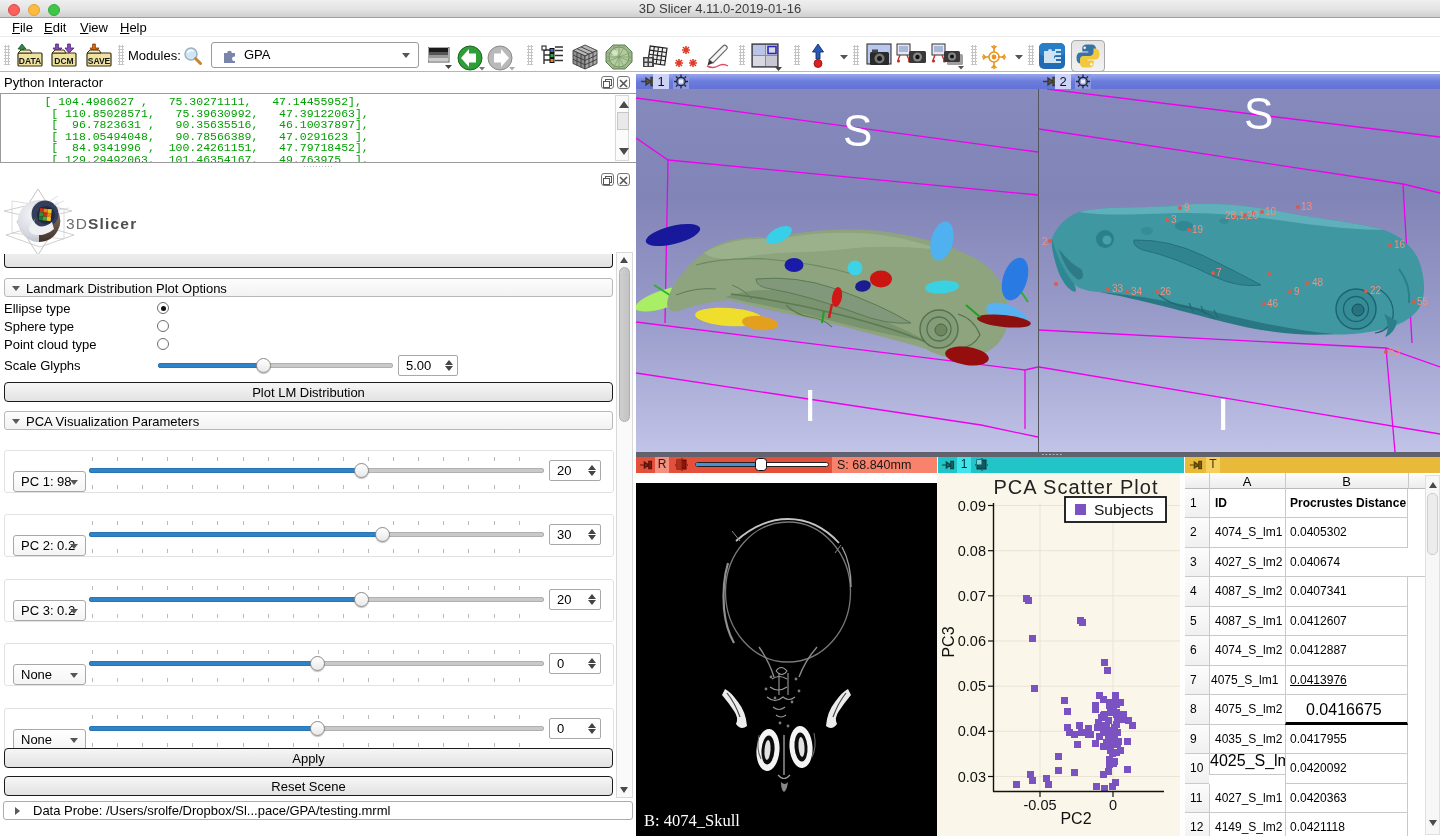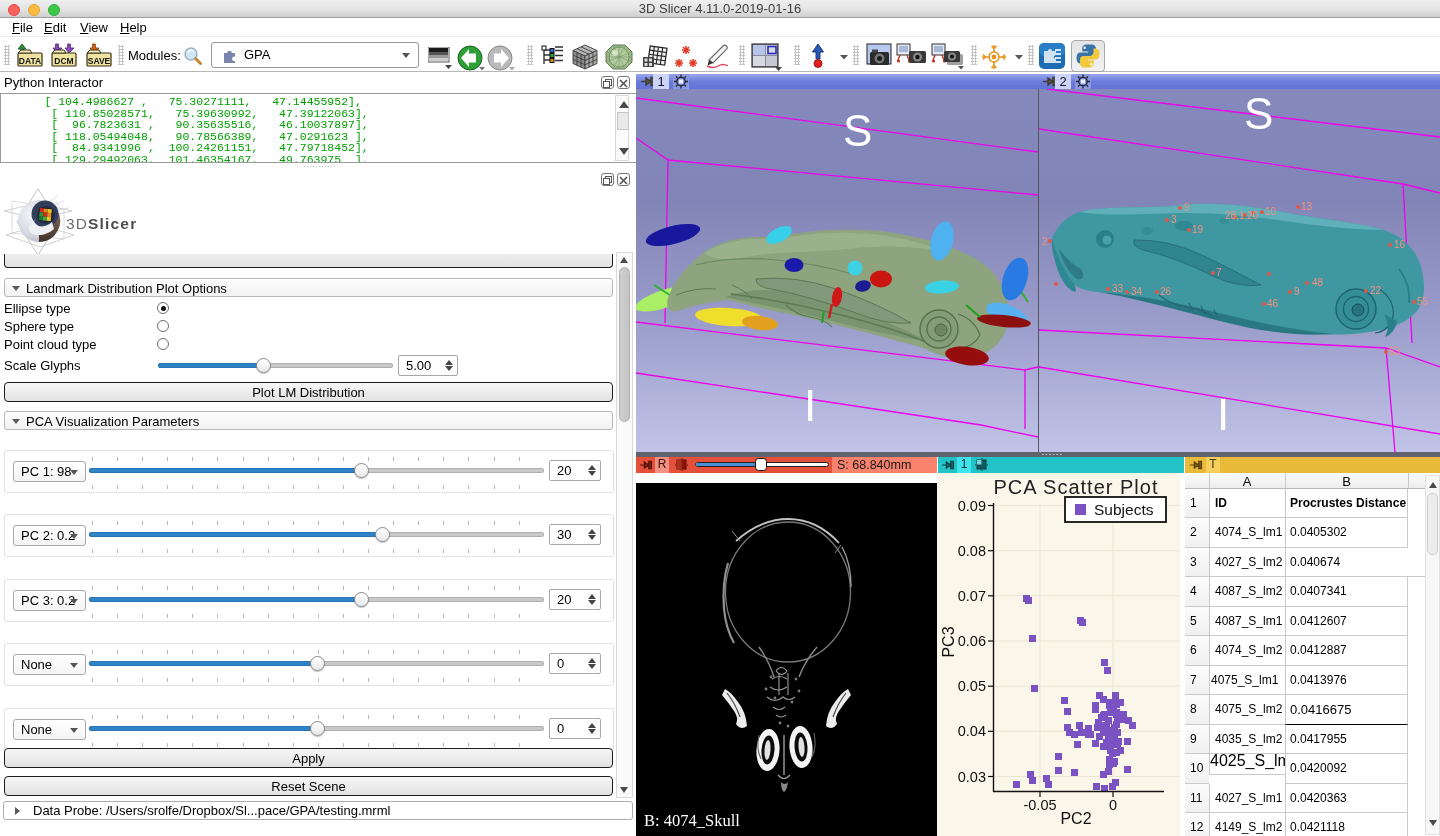--- a/index.html
+++ b/index.html
@@ -25,21 +25,21 @@
 #leftpanel { left:0; top:72px; width:636px; height:764px; background:#fff; }
 .ghead { position:absolute; left:4px; width:609px; height:19px; border:1px solid #b8b8b8; border-radius:3px;
   background:linear-gradient(180deg,#fdfdfd,#f2f2f3); font-size:13px; line-height:17px; }
 .ghead .tri { position:absolute; left:7px; top:7px; width:0; height:0;
   border-left:4px solid transparent; border-right:4px solid transparent; border-top:5px solid #5a5a5a; }
 .ghead .txt { position:absolute; left:21px; top:1px; }
 .pbtn { position:absolute; left:4px; width:609px; height:20px; border:1px solid #1c1c1c; border-radius:4px;
   background:linear-gradient(180deg,#f6f6f6 0%,#ececec 50%,#e2e2e2 100%);
   font-size:13px; text-align:center; line-height:19px; }
 .combo { position:absolute; width:73px; height:21px; border:1px solid #a8a8a8; border-radius:3px;
-  background:linear-gradient(180deg,#fff,#f4f4f4); font-size:13px; line-height:19px; padding-left:7px; padding-right:18px; overflow:hidden; white-space:nowrap; }
+  background:linear-gradient(180deg,#fff,#f4f4f4); font-size:13px; line-height:19px; padding-left:7px; padding-right:18px; overflow:hidden; white-space:nowrap;margin-top:10px; }
 .combo:after { content:""; position:absolute; right:7px; top:8px; width:0; height:0;
   border-left:4px solid transparent; border-right:4px solid transparent; border-top:5px solid #555; }
 .spin { position:absolute; width:52px; height:21px; border:1px solid #a8a8a8; border-radius:2px;
   background:#fff; font-size:13px; line-height:19px; padding-left:7px; }
 .spin .ar { position:absolute; right:4px; width:0; height:0; border-left:4px solid transparent; border-right:4px solid transparent; }
 .spin .up { top:4px; border-bottom:5px solid #444; }
 .spin .dn { bottom:4px; border-top:5px solid #444; }
 .track { position:absolute; height:5px; border-radius:2px; background:#c9c9c9; border:1px solid #b0b0b0; }
 .tfill { position:absolute; height:5px; border-radius:2px 0 0 2px; background:#2f83c7; border:1px solid #2a76b5; }
 .knob { position:absolute; width:15px; height:15px; border-radius:50%; background:linear-gradient(180deg,#ffffff,#e8e8e8);
@@ -859,24 +859,24 @@
   <div style="position:absolute;left:24px;top:104.5px;width:76px;height:29.5px;border-bottom:1px solid #c9c9c9;border-left:1px solid #c9c9c9;font-size:12px;line-height:29px;padding-left:5px;white-space:nowrap;overflow:hidden;">4087_S_lm2</div>
   <div style="position:absolute;left:100px;top:104.5px;width:123px;height:29.5px;border-bottom:1px solid #c9c9c9;border-left:1px solid #c9c9c9;border-right:1px solid #c9c9c9;font-size:12px;line-height:29px;padding-left:4px;white-space:nowrap;overflow:hidden;">0.0407341</div>
   <div style="position:absolute;left:0;top:134.0px;width:24px;height:29.5px;border-bottom:1px solid #c9c9c9;background:linear-gradient(180deg,#fcfcfc,#f0f0f0);font-size:12px;line-height:29px;padding-left:5px;">5</div>
   <div style="position:absolute;left:24px;top:134.0px;width:76px;height:29.5px;border-bottom:1px solid #c9c9c9;border-left:1px solid #c9c9c9;font-size:12px;line-height:29px;padding-left:5px;white-space:nowrap;overflow:hidden;">4087_S_lm1</div>
   <div style="position:absolute;left:100px;top:134.0px;width:123px;height:29.5px;border-bottom:1px solid #c9c9c9;border-left:1px solid #c9c9c9;border-right:1px solid #c9c9c9;font-size:12px;line-height:29px;padding-left:4px;white-space:nowrap;overflow:hidden;">0.0412607</div>
   <div style="position:absolute;left:0;top:163.5px;width:24px;height:29.5px;border-bottom:1px solid #c9c9c9;background:linear-gradient(180deg,#fcfcfc,#f0f0f0);font-size:12px;line-height:29px;padding-left:5px;">6</div>
   <div style="position:absolute;left:24px;top:163.5px;width:76px;height:29.5px;border-bottom:1px solid #c9c9c9;border-left:1px solid #c9c9c9;font-size:12px;line-height:29px;padding-left:5px;white-space:nowrap;overflow:hidden;">4074_S_lm2</div>
   <div style="position:absolute;left:100px;top:163.5px;width:123px;height:29.5px;border-bottom:1px solid #c9c9c9;border-left:1px solid #c9c9c9;border-right:1px solid #c9c9c9;font-size:12px;line-height:29px;padding-left:4px;white-space:nowrap;overflow:hidden;">0.0412887</div>
   <div style="position:absolute;left:0;top:193.0px;width:24px;height:29.5px;border-bottom:1px solid #c9c9c9;background:linear-gradient(180deg,#fcfcfc,#f0f0f0);font-size:12px;line-height:29px;padding-left:5px;">7</div>
   <div style="position:absolute;left:24px;top:193.0px;width:76px;height:29.5px;border-bottom:1px solid #c9c9c9;border-left:1px solid #c9c9c9;font-size:12px;line-height:29px;padding-left:1px;white-space:nowrap;overflow:hidden;">4075_S_lm1</div>
-  <div style="position:absolute;left:100px;top:193.0px;width:123px;height:29.5px;border-bottom:1px solid #c9c9c9;border-left:1px solid #c9c9c9;border-right:1px solid #c9c9c9;font-size:12px;line-height:29px;padding-left:4px;white-space:nowrap;overflow:hidden;">0.0413976</div>
+  <div style="position:absolute;left:100px;top:193.0px;width:123px;height:29.5px;border-bottom:1px solid #c9c9c9;border-left:1px solid #c9c9c9;border-right:1px solid #c9c9c9;font-size:12px;line-height:29px;padding-left:4px;white-space:nowrap;overflow:hidden;text-decoration:underline;">0.0413976</div>
   <div style="position:absolute;left:0;top:222.5px;width:24px;height:29.5px;border-bottom:1px solid #c9c9c9;background:linear-gradient(180deg,#fcfcfc,#f0f0f0);font-size:12px;line-height:29px;padding-left:5px;">8</div>
   <div style="position:absolute;left:24px;top:222.5px;width:76px;height:29.5px;border-bottom:1px solid #c9c9c9;border-left:1px solid #c9c9c9;font-size:12px;line-height:29px;padding-left:5px;white-space:nowrap;overflow:hidden;">4075_S_lm2</div>
-  <div style="position:absolute;left:100px;top:222.5px;width:123px;height:29.5px;border-bottom:1px solid #000000;border-left:1px solid #c9c9c9;border-right:1px solid #c9c9c9;font-size:13px;line-height:29px;padding-left:4px;white-space:nowrap;overflow:hidden;">0.0416675</div>
+  <div style="position:absolute;left:100px;top:222.5px;width:123px;height:29.5px;border-bottom:3px solid #000000;border-left:1px solid #c9c9c9;border-right:1px solid #c9c9c9;font-size:16px;line-height:29px;padding-left:20px;white-space:nowrap;overflow:hidden;">0.0416675</div>
   <div style="position:absolute;left:0;top:252.0px;width:24px;height:29.5px;border-bottom:1px solid #c9c9c9;background:linear-gradient(180deg,#fcfcfc,#f0f0f0);font-size:12px;line-height:29px;padding-left:5px;">9</div>
   <div style="position:absolute;left:24px;top:252.0px;width:76px;height:29.5px;border-bottom:1px solid #c9c9c9;border-left:1px solid #c9c9c9;font-size:12px;line-height:29px;padding-left:5px;white-space:nowrap;overflow:hidden;">4035_S_lm2</div>
   <div style="position:absolute;left:100px;top:252.0px;width:123px;height:29.5px;border-bottom:1px solid #c9c9c9;border-left:1px solid #c9c9c9;border-right:1px solid #c9c9c9;font-size:12px;line-height:29px;padding-left:4px;white-space:nowrap;overflow:hidden;">0.0417955</div>
   <div style="position:absolute;left:0;top:281.5px;width:24px;height:29.5px;border-bottom:1px solid #c9c9c9;background:linear-gradient(180deg,#fcfcfc,#f0f0f0);font-size:12px;line-height:29px;padding-left:5px;">10</div>
   <div style="position:absolute;left:24px;top:273px;width:76px;height:29.5px;border-bottom:1px solid #c9c9c9;border-left:1px solid #c9c9c9;font-size:16px;line-height:29px;padding-left:0;white-space:nowrap;overflow:hidden;">4025_S_lm2</div>
   <div style="position:absolute;left:100px;top:281.5px;width:123px;height:29.5px;border-bottom:1px solid #c9c9c9;border-left:1px solid #c9c9c9;border-right:1px solid #c9c9c9;font-size:12px;line-height:29px;padding-left:4px;white-space:nowrap;overflow:hidden;">0.0420092</div>
   <div style="position:absolute;left:0;top:311.0px;width:24px;height:29.5px;border-bottom:1px solid #c9c9c9;background:linear-gradient(180deg,#fcfcfc,#f0f0f0);font-size:12px;line-height:29px;padding-left:5px;">11</div>
   <div style="position:absolute;left:24px;top:311.0px;width:76px;height:29.5px;border-bottom:1px solid #c9c9c9;border-left:1px solid #c9c9c9;font-size:12px;line-height:29px;padding-left:5px;white-space:nowrap;overflow:hidden;">4027_S_lm1</div>
   <div style="position:absolute;left:100px;top:311.0px;width:123px;height:29.5px;border-bottom:1px solid #c9c9c9;border-left:1px solid #c9c9c9;border-right:1px solid #c9c9c9;font-size:12px;line-height:29px;padding-left:4px;white-space:nowrap;overflow:hidden;">0.0420363</div>
   <div style="position:absolute;left:0;top:340.5px;width:24px;height:29.5px;border-bottom:1px solid #c9c9c9;background:linear-gradient(180deg,#fcfcfc,#f0f0f0);font-size:12px;line-height:29px;padding-left:5px;">12</div>

